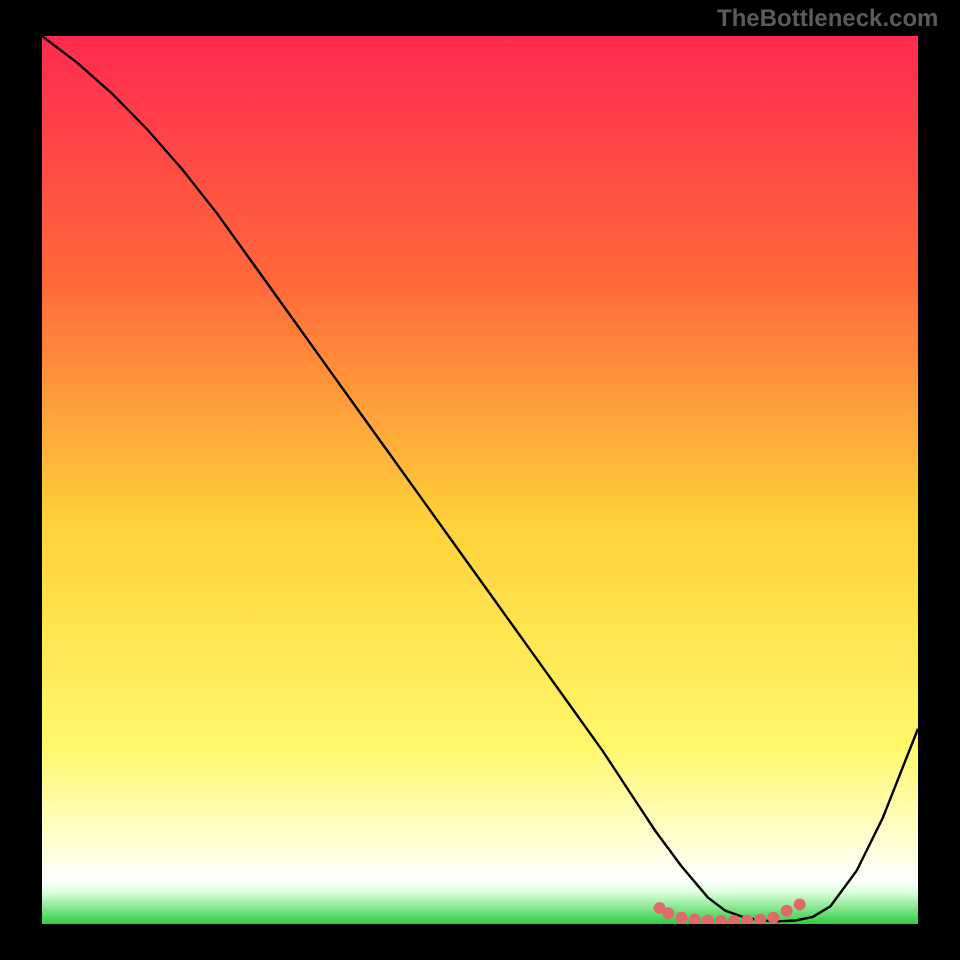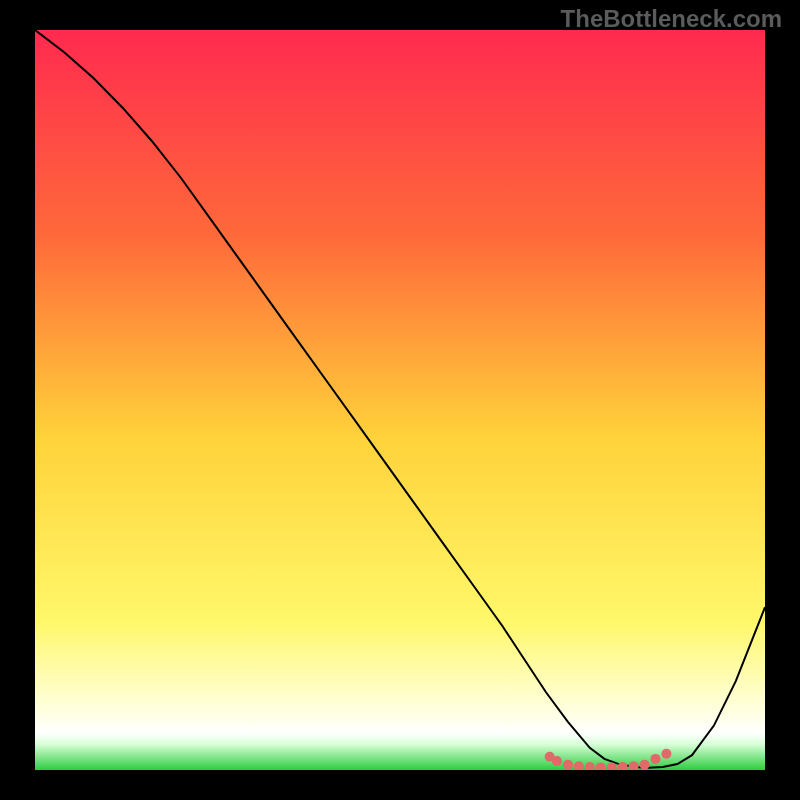--- a/index.html
+++ b/index.html
@@ -3,21 +3,21 @@
 <meta charset="utf-8">
 <style>
   * { margin: 0; padding: 0; box-sizing: border-box; }
   html, body { width: 800px; height: 800px; background: #000; overflow: hidden; font-family: Arial, sans-serif; }
   .container { position: relative; width: 800px; height: 800px; }
   .watermark {
     position: absolute;
     top: 5px;
     right: 18px;
     color: #5b5b5b;
-    font-size: 24px;
+    font-size: 20px;
     font-weight: bold;
     z-index: 30;
   }
   .plot-area {
     position: absolute;
     left: 35px;
     top: 30px;
     width: 730px;
     height: 740px;
   }

